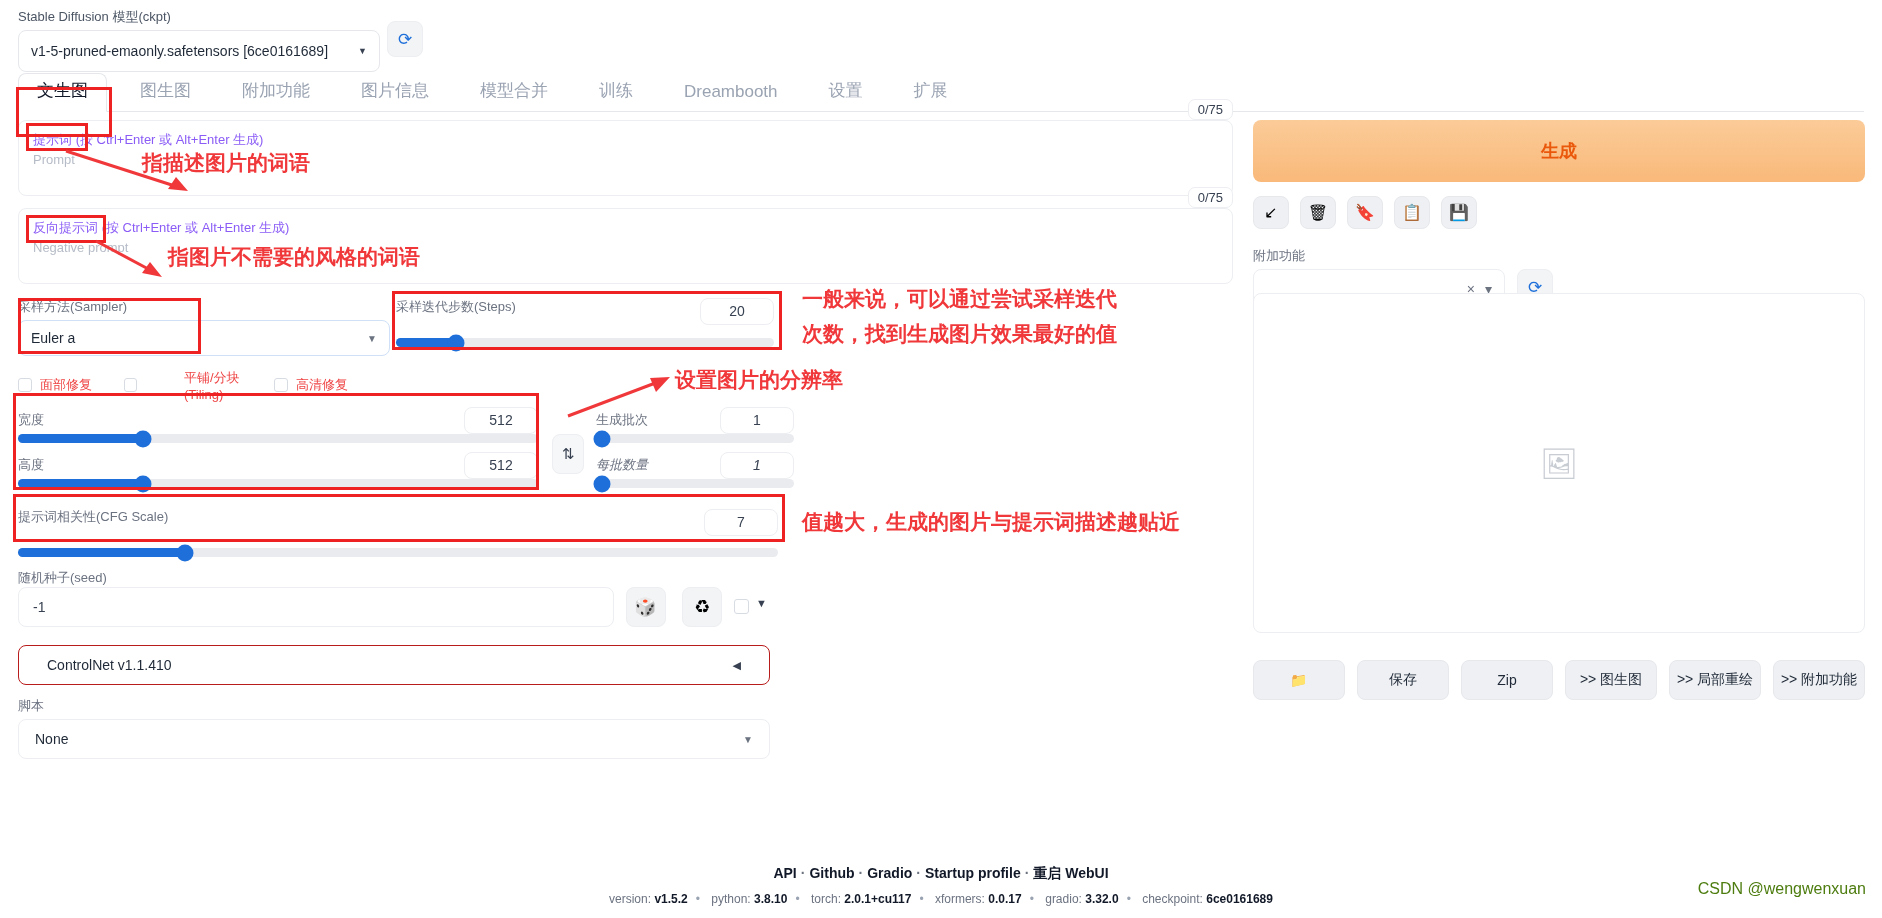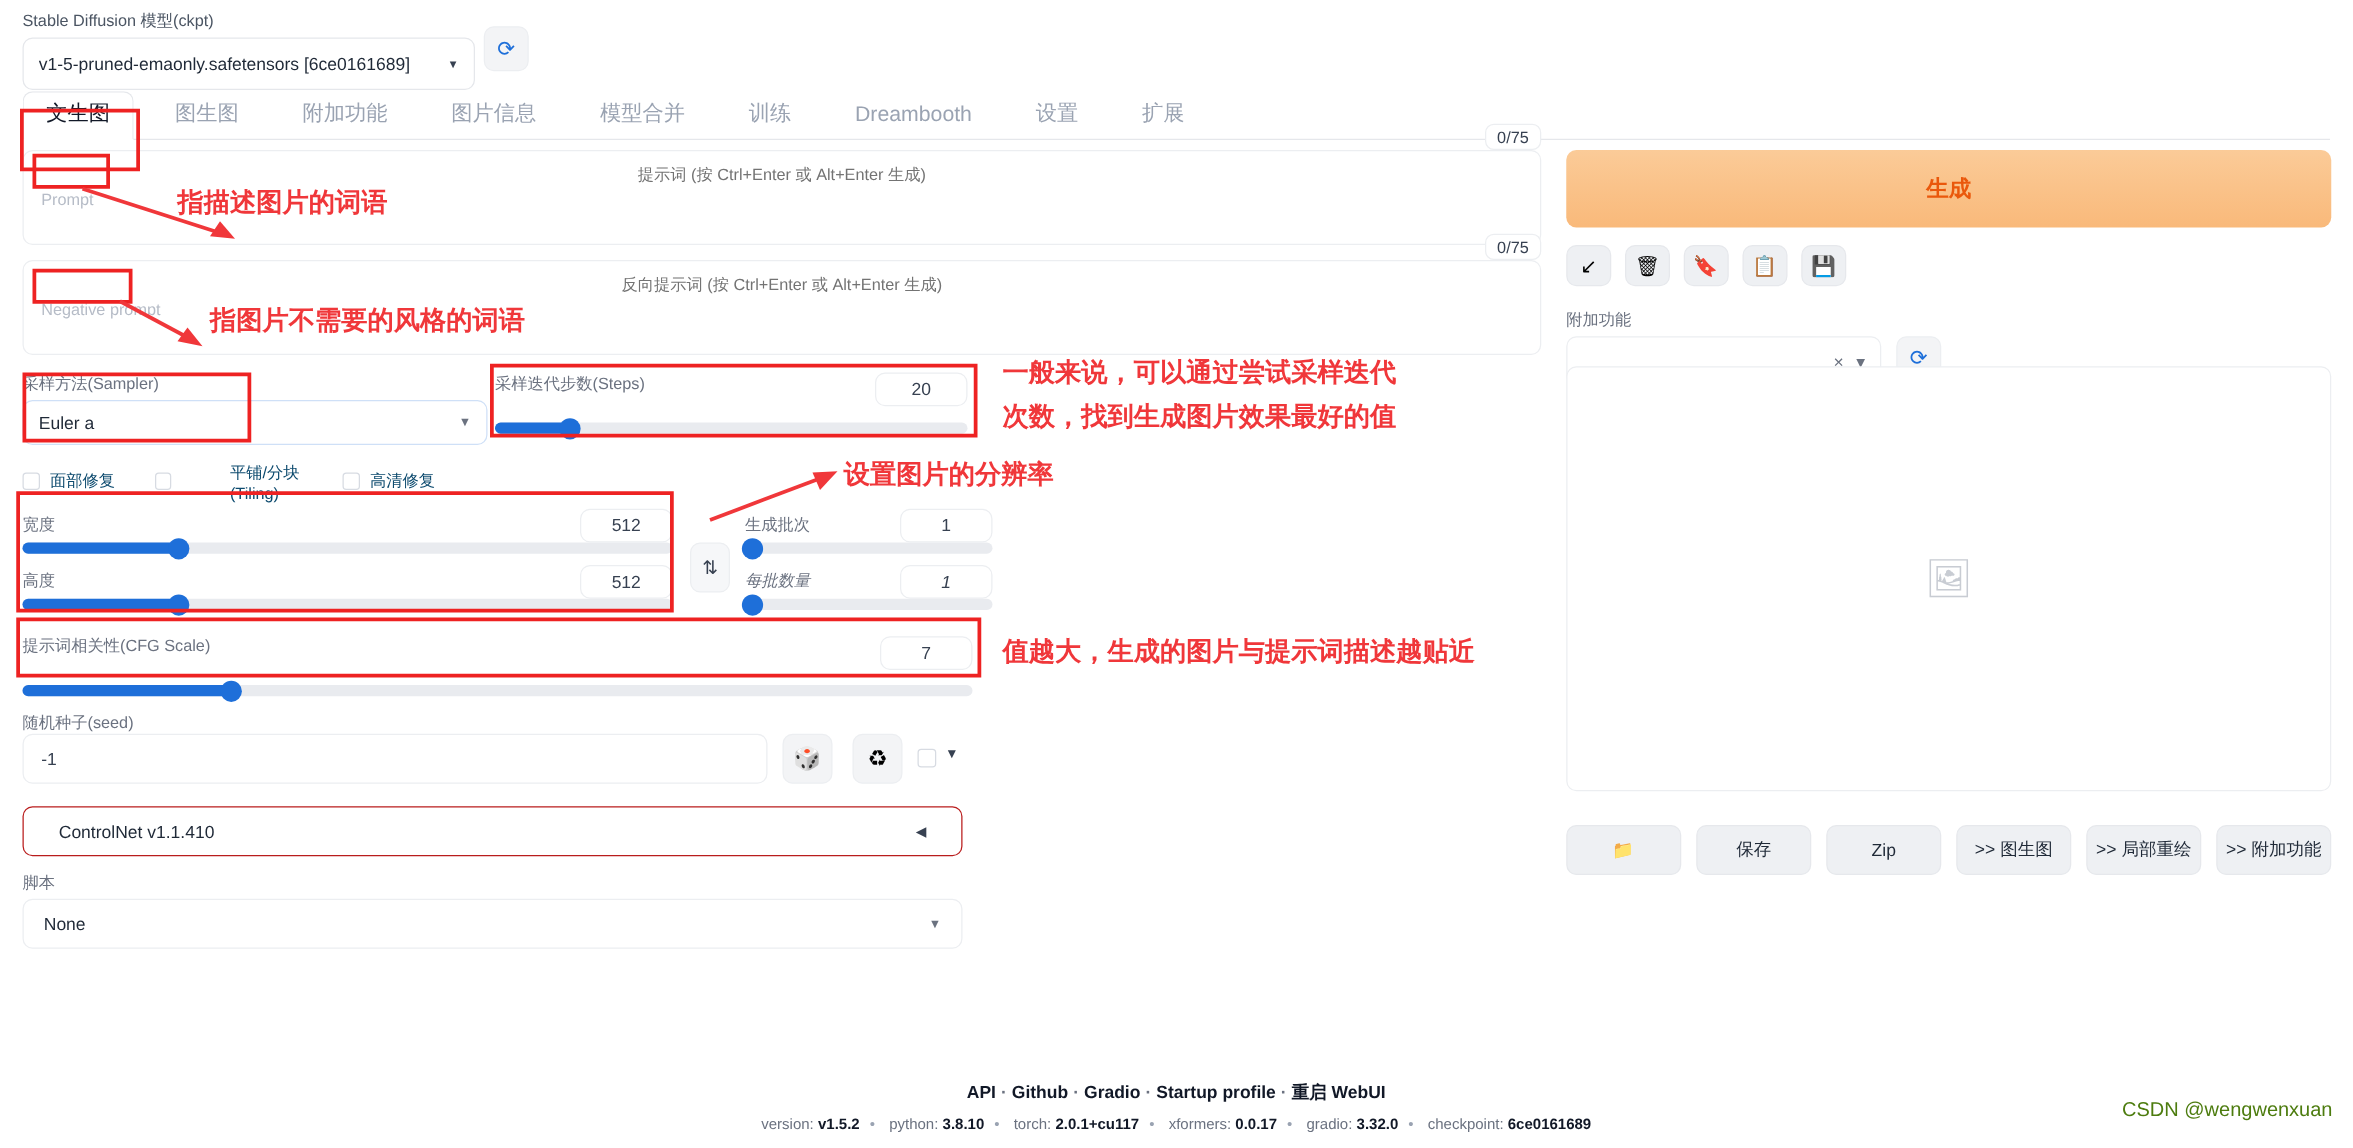--- a/index.html
+++ b/index.html
@@ -41,21 +41,21 @@
   }
 
   
   .left { position:absolute; left:18px; top:120px; width:1215px; }
 
   .promptbox {
     position:relative; border:1px solid #eceef1; border-radius:8px; background:#fff;
     height:76px; padding:10px 14px;
   }
   .promptbox + .promptbox { margin-top:12px; }
-  .ph-line { font-size:13px; color:#737373; white-space:nowrap;text-align:center; }
+  .ph-line { font-size:13px; color:#8b5cf6; white-space:nowrap; }
   .ph-sub { font-size:13px; color:#b6bcc7; margin-top:3px; }
   .counter {
     position:absolute; right:-1px; top:-22px;
     background:#fff; border:1px solid #eceef1; border-radius:7px;
     font-size:13px; color:#374151; padding:2px 9px;
   }
 
   
   .lbl { font-size:13px; color:#6b7280; }
   .slider-track {
@@ -79,21 +79,21 @@
     background:#fff; display:flex; align-items:center; padding:0 12px;
     font-size:14px; color:#1f2937;
   }
   .dropdown .txt { flex:1; }
   .caret2 { color:#6b7280; font-size:10px; }
   .steps-wrap { position:absolute; left:378px; top:0; width:378px; }
   .steps-head { display:flex; align-items:flex-start; justify-content:space-between; }
 
   
   .checks { display:flex; align-items:center; gap:0; margin-top:14px; height:22px; }
-  .chk { display:flex; align-items:center; gap:8px; font-size:13px; color:#0c4a6e; }
+  .chk { display:flex; align-items:center; gap:8px; font-size:13px; color:#ef4444; }
   .chk .box { width:14px; height:14px; border:1px solid #d7dbe2; border-radius:3px; background:#fff; }
   .chk.c1 { width:106px; } .chk.c2 { width:150px;gap:47px; }
 
   
   .dims { position:relative; margin-top:10px; height:96px; }
   .dim-col { position:absolute; left:0; top:0; width:520px; }
   .dim-head { display:flex; align-items:center; justify-content:space-between; height:28px; }
   .swap-btn {
     position:absolute; left:534px; top:28px; width:32px; height:40px;
     border:1px solid #eceef1; border-radius:8px; background:#f6f7f9;

